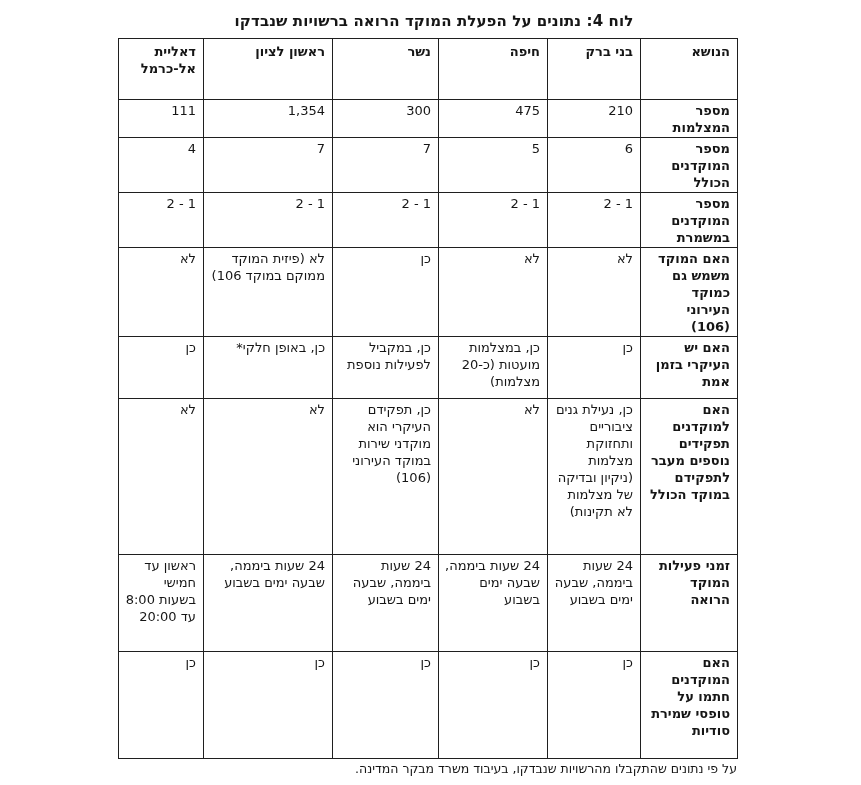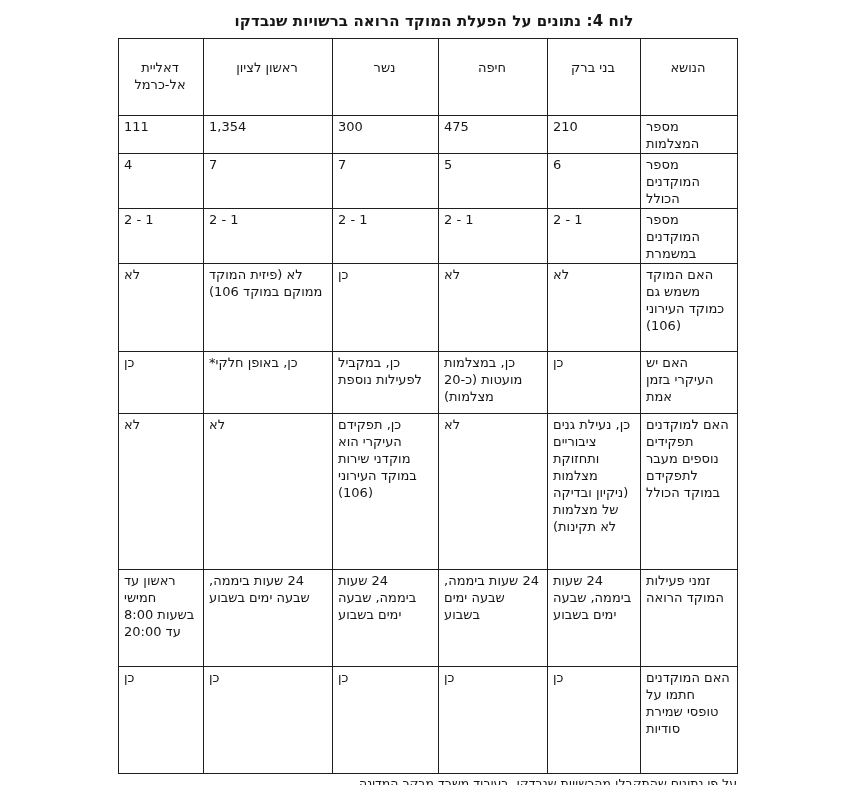--- a/index.html
+++ b/index.html
@@ -30,27 +30,27 @@
   }
   table.data-table th, table.data-table td {
     border: 1.6px solid #1f1f1f;
     vertical-align: top;
     padding: 2px 7px 1px 5px;
     font-size: 13px;
     line-height: 17px;
     overflow: hidden;
   }
   table.data-table th {
-    font-weight: normal;
-    text-align: center;
+    font-weight: bold;
+    text-align: right;
     height: 55px;
-    padding-top: 20px;
+    padding-top: 4px;
   }
-  table.data-table td { text-align: left; }
-  table.data-table td.label { font-weight: normal; }
+  table.data-table td { text-align: right; }
+  table.data-table td.label { font-weight: bold; }
   .source {
     width: 619px;
     margin: 2px 0 10px 118px;
     text-align: right;
     font-size: 12.5px;
     line-height: 16px;
   }
   .footnote {
     width: 692px;
     margin: 6px 0 0 58px;

